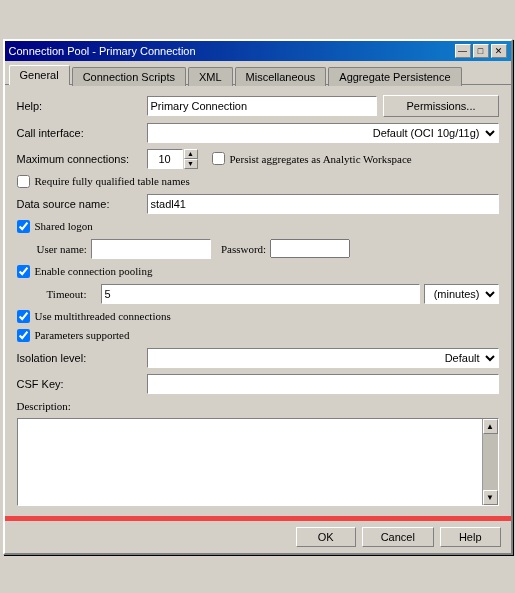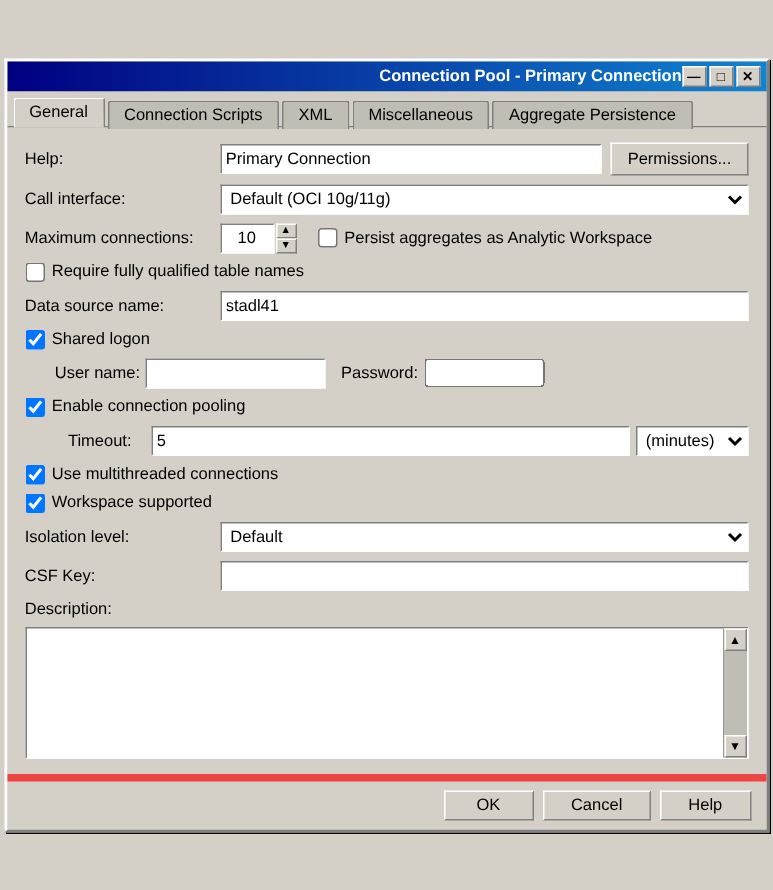--- a/index.html
+++ b/index.html
@@ -20,23 +20,23 @@
       border-right-color: #808080;
       border-bottom-color: #808080;
       box-shadow: 1px 1px 0 #000;
     }
     .title-bar {
       background: linear-gradient(to right, #000080, #1084d0);
       color: white;
       padding: 3px 4px;
       display: flex;
       align-items: center;
-      justify-content: flex-end;
-      font-size: 11px;
-      font-weight: bold;
+      justify-content: space-between;
+      font-size: 11px;
+      font-weight: normal;
     }
     .title-bar-buttons {
       display: flex;
       gap: 2px;
     }
     .title-btn {
       width: 16px;
       height: 14px;
       background: #d4d0c8;
       border: 1px solid;
@@ -83,20 +83,21 @@
     }
     .form-row {
       display: flex;
       align-items: center;
       margin-bottom: 6px;
     }
     .label {
       font-size: 11px;
       color: #000;
       white-space: nowrap;
+      font-family: Liberation Serif, serif;
     }
     .label-fixed {
       width: 130px;
       font-size: 11px;
       color: #000;
       white-space: nowrap;
     }
     input[type="text"] {
       background: white;
       border: 1px solid;
@@ -110,26 +111,27 @@
       flex: 1;
     }
     select {
       background: white;
       border: 1px solid;
       border-color: #808080 #ffffff #ffffff #808080;
       font-size: 11px;
       padding: 1px 2px;
       height: 20px;
       outline: none;
+      text-align: right;
     }
     .select-full {
       flex: 1;
     }
     .btn-permissions {
-      padding: 2px 10px;
+      padding: 2px 22px;
       font-size: 11px;
       background: #d4d0c8;
       border: 1px solid;
       border-color: #ffffff #808080 #808080 #ffffff;
       cursor: pointer;
       height: 22px;
       margin-left: 6px;
       white-space: nowrap;
     }
     .spinner-wrap {
@@ -346,21 +348,21 @@
       </select>
     </div>
 
     <div class="checkbox-row">
       <input type="checkbox" checked="" style="">
       <span class="label">Use multithreaded connections</span>
     </div>
 
     <div class="checkbox-row">
       <input type="checkbox" checked="" style="">
-      <span class="label">Workspace supported</span>
+      <span class="label">Parameters supported</span>
     </div>
 
     <div class="form-row">
       <span class="label-fixed">Isolation level:</span>
       <select class="isolation-select">
         <option>Default</option>
         <option>Read Committed</option>
         <option>Serializable</option>
       </select>
     </div>

